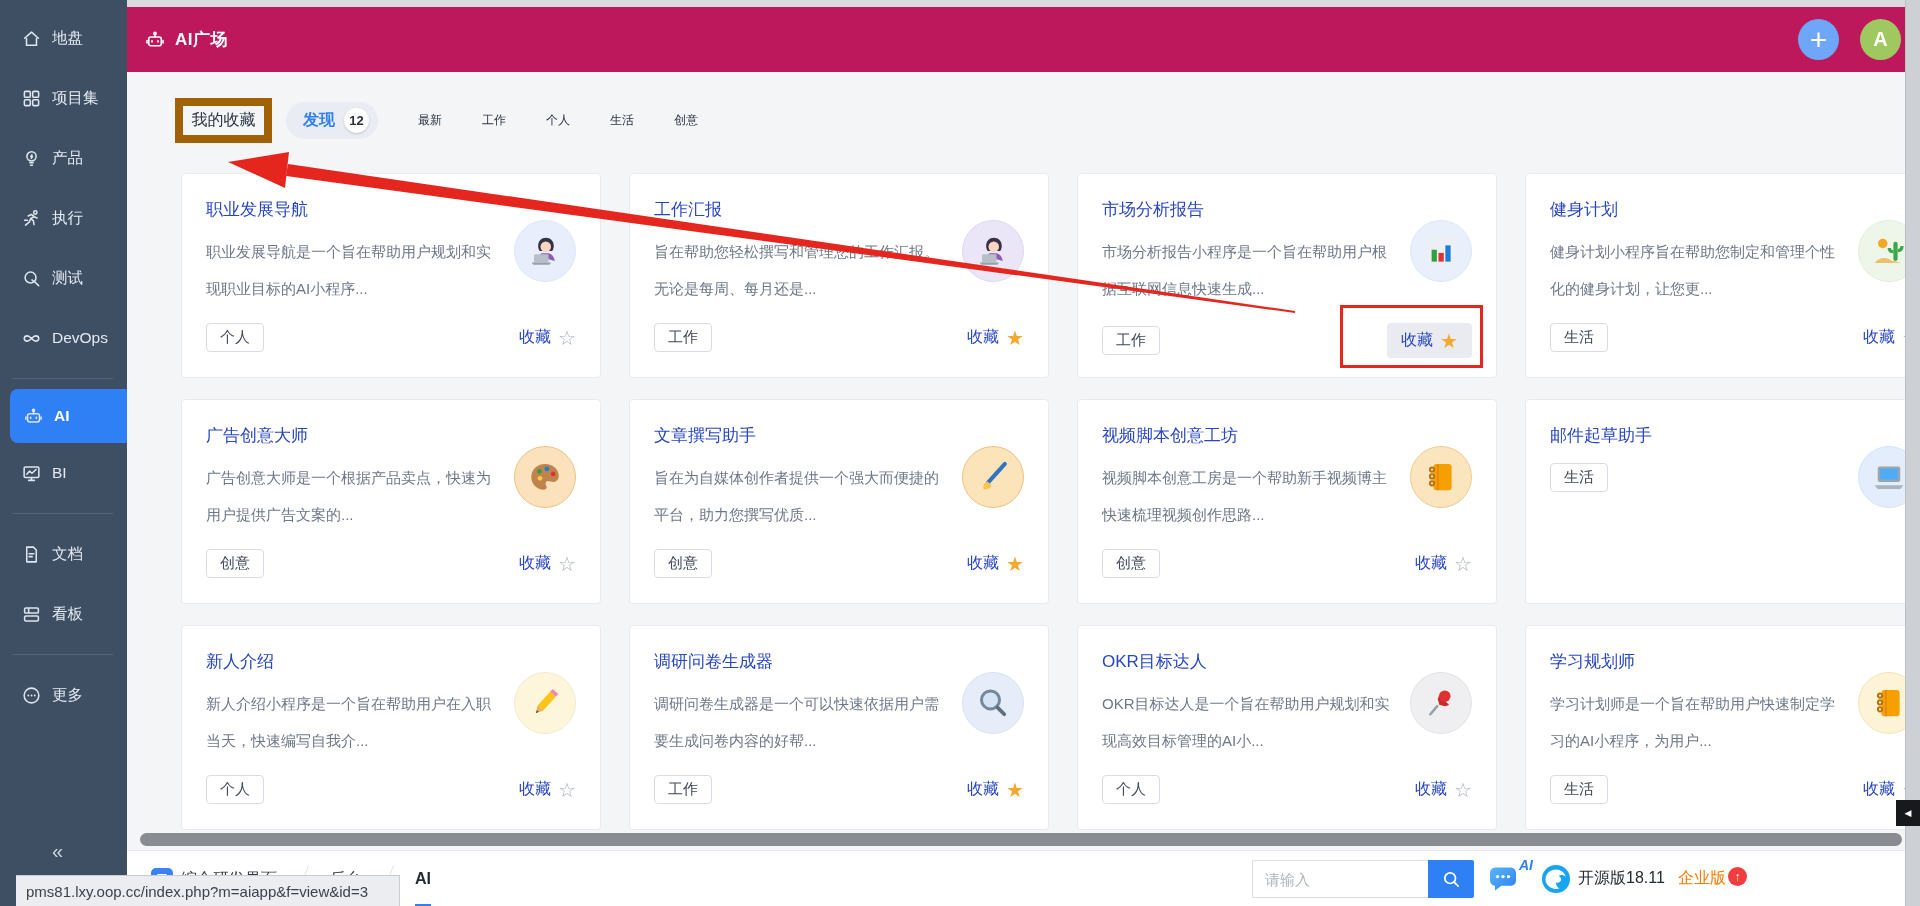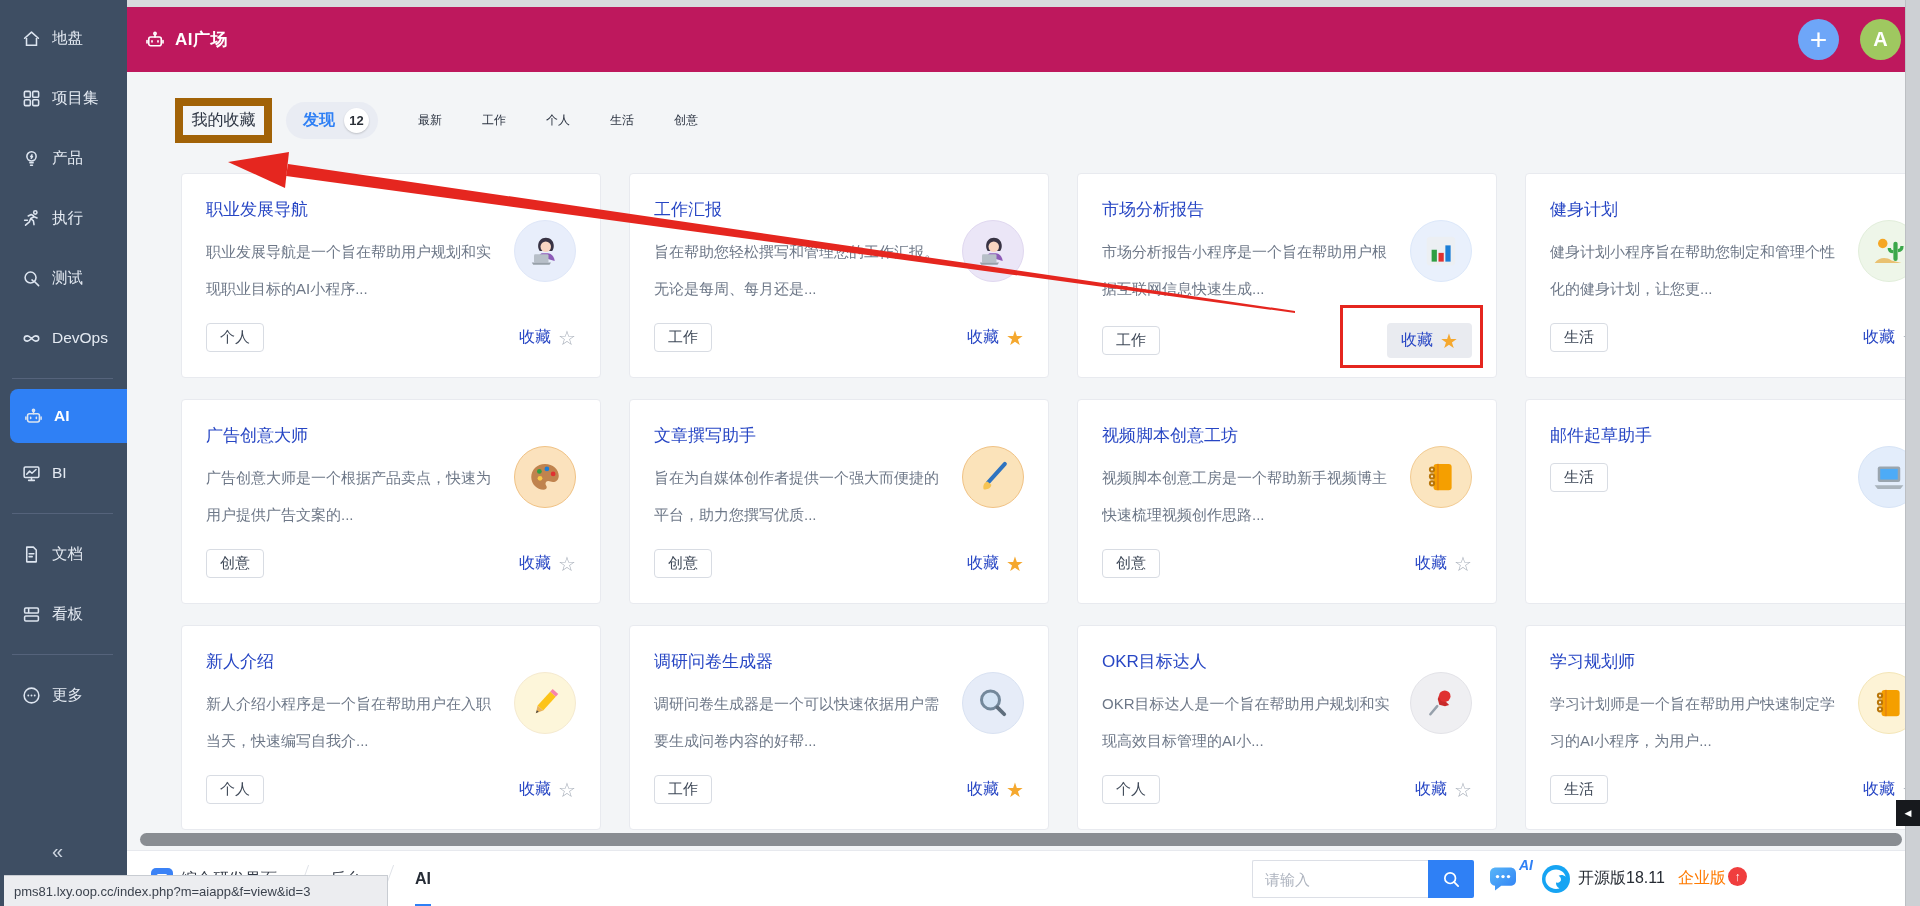--- a/index.html
+++ b/index.html
@@ -104,23 +104,23 @@
   #tb-ai-label{position:absolute;left:1392px;top:6px;font-size:14px;font-weight:bold;
                font-style:italic;color:#2f80f5;}
   #tb-logo{position:absolute;left:1414px;top:13px;width:30px;height:30px;cursor:pointer;}
   #tb-version{position:absolute;left:1451px;top:17px;font-size:16px;color:#262b33;cursor:pointer;}
   #tb-ent{position:absolute;left:1551px;top:17px;font-size:16px;color:#ff7a00;cursor:pointer;}
   #tb-ent-badge{position:absolute;left:1601px;top:16px;width:19px;height:19px;border-radius:50%;
                 background:#f03e3e;color:#fff;font-size:12px;display:flex;align-items:center;
                 justify-content:center;font-weight:bold;}
 
   
-  #status-tip{position:absolute;left:4px;top:875px;width:384px;height:31px;background:#ecedf0;
+  #status-tip{position:absolute;left:16px;top:875px;width:384px;height:31px;background:#ecedf0;
               border:1px solid #c8ccd2;border-left:none;border-bottom:none;box-sizing:border-box;
-              font-size:13px;color:#3c434e;display:flex;align-items:center;padding-left:10px;
+              font-size:15px;color:#3c434e;display:flex;align-items:center;padding-left:10px;
               z-index:10;white-space:nowrap;overflow:hidden;}
 </style>
 </head>
 <body>
 
 <div id="app">
 
   <div id="content-bg"></div>
   <div id="topstrip"></div>
 

